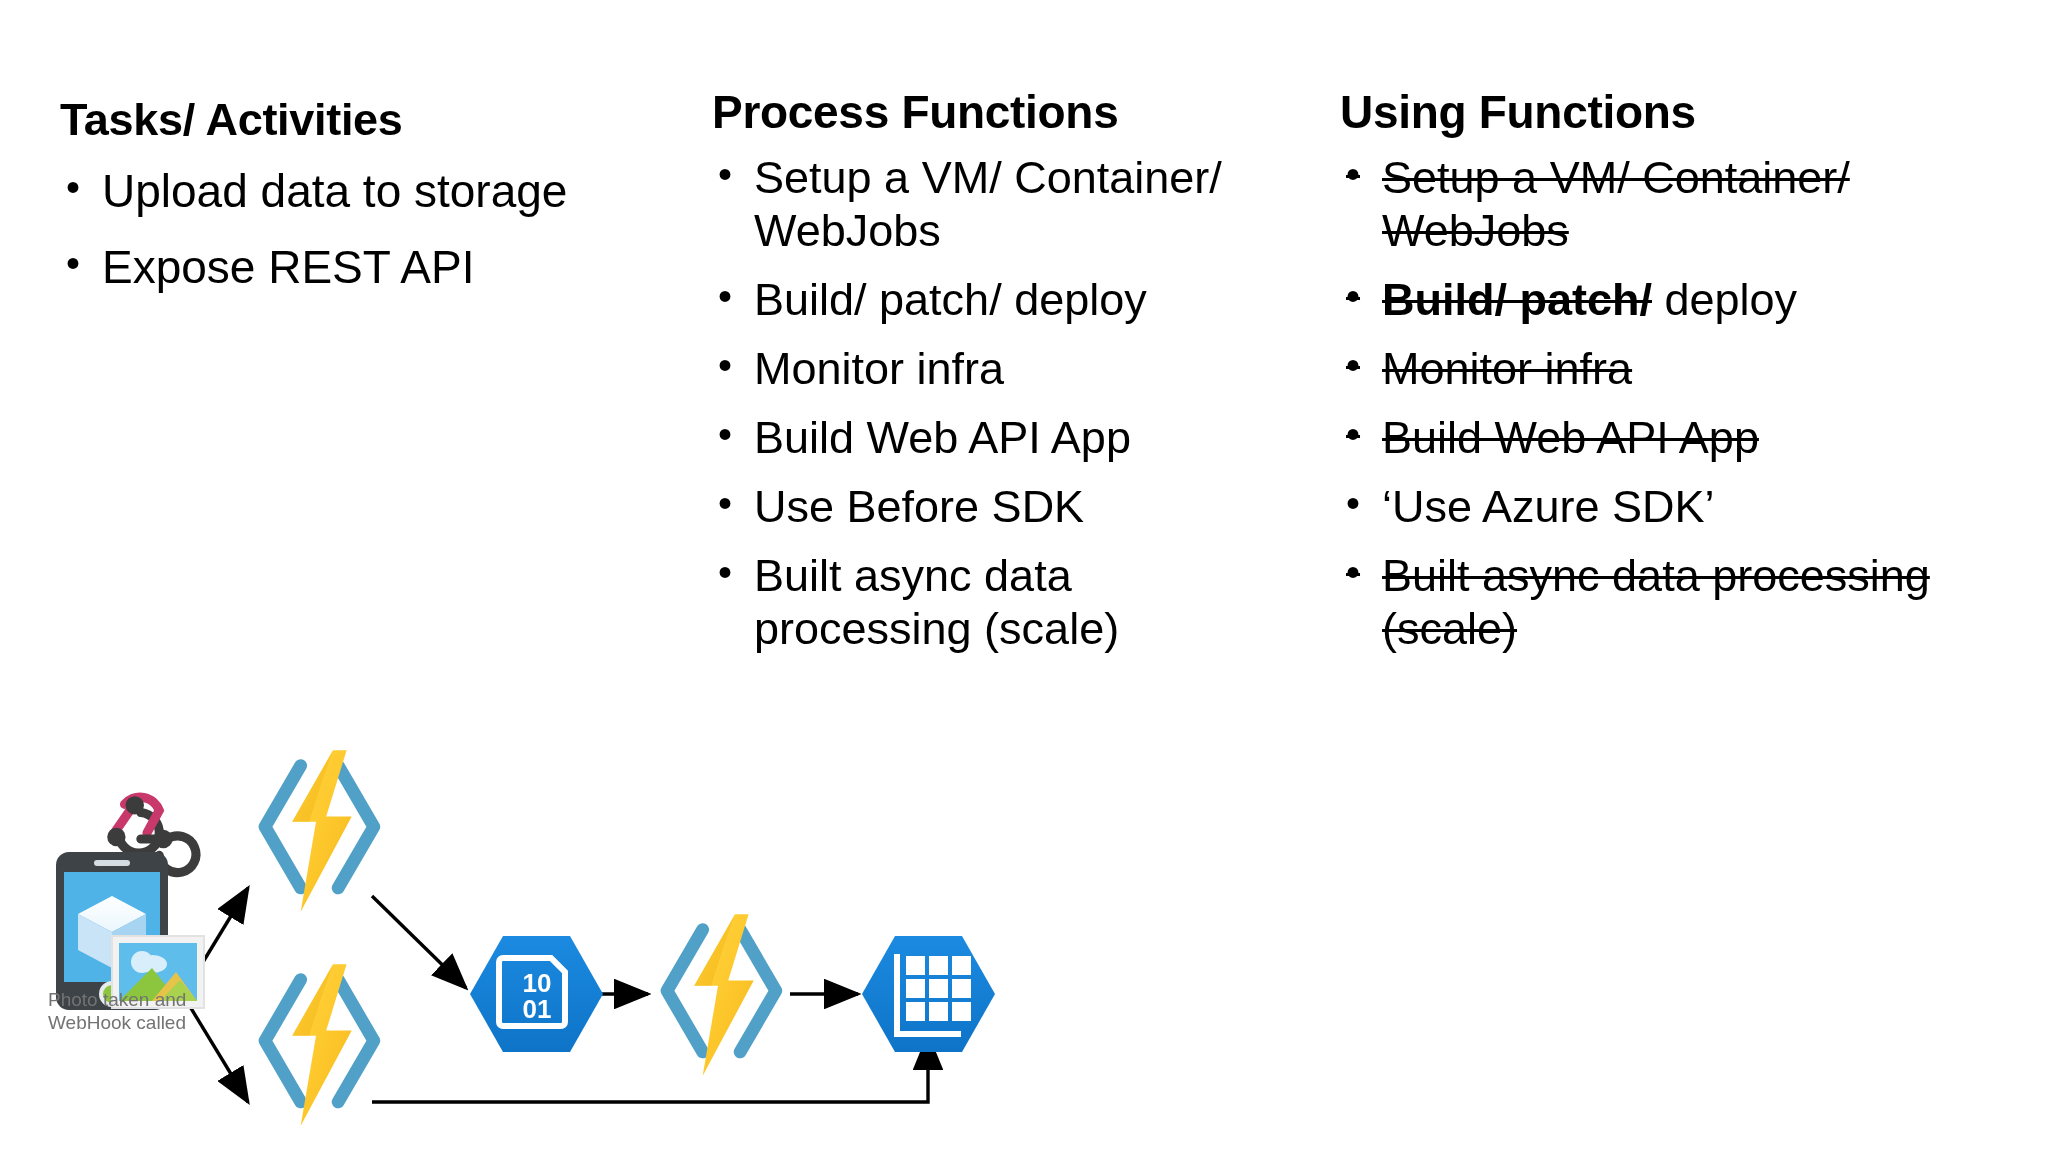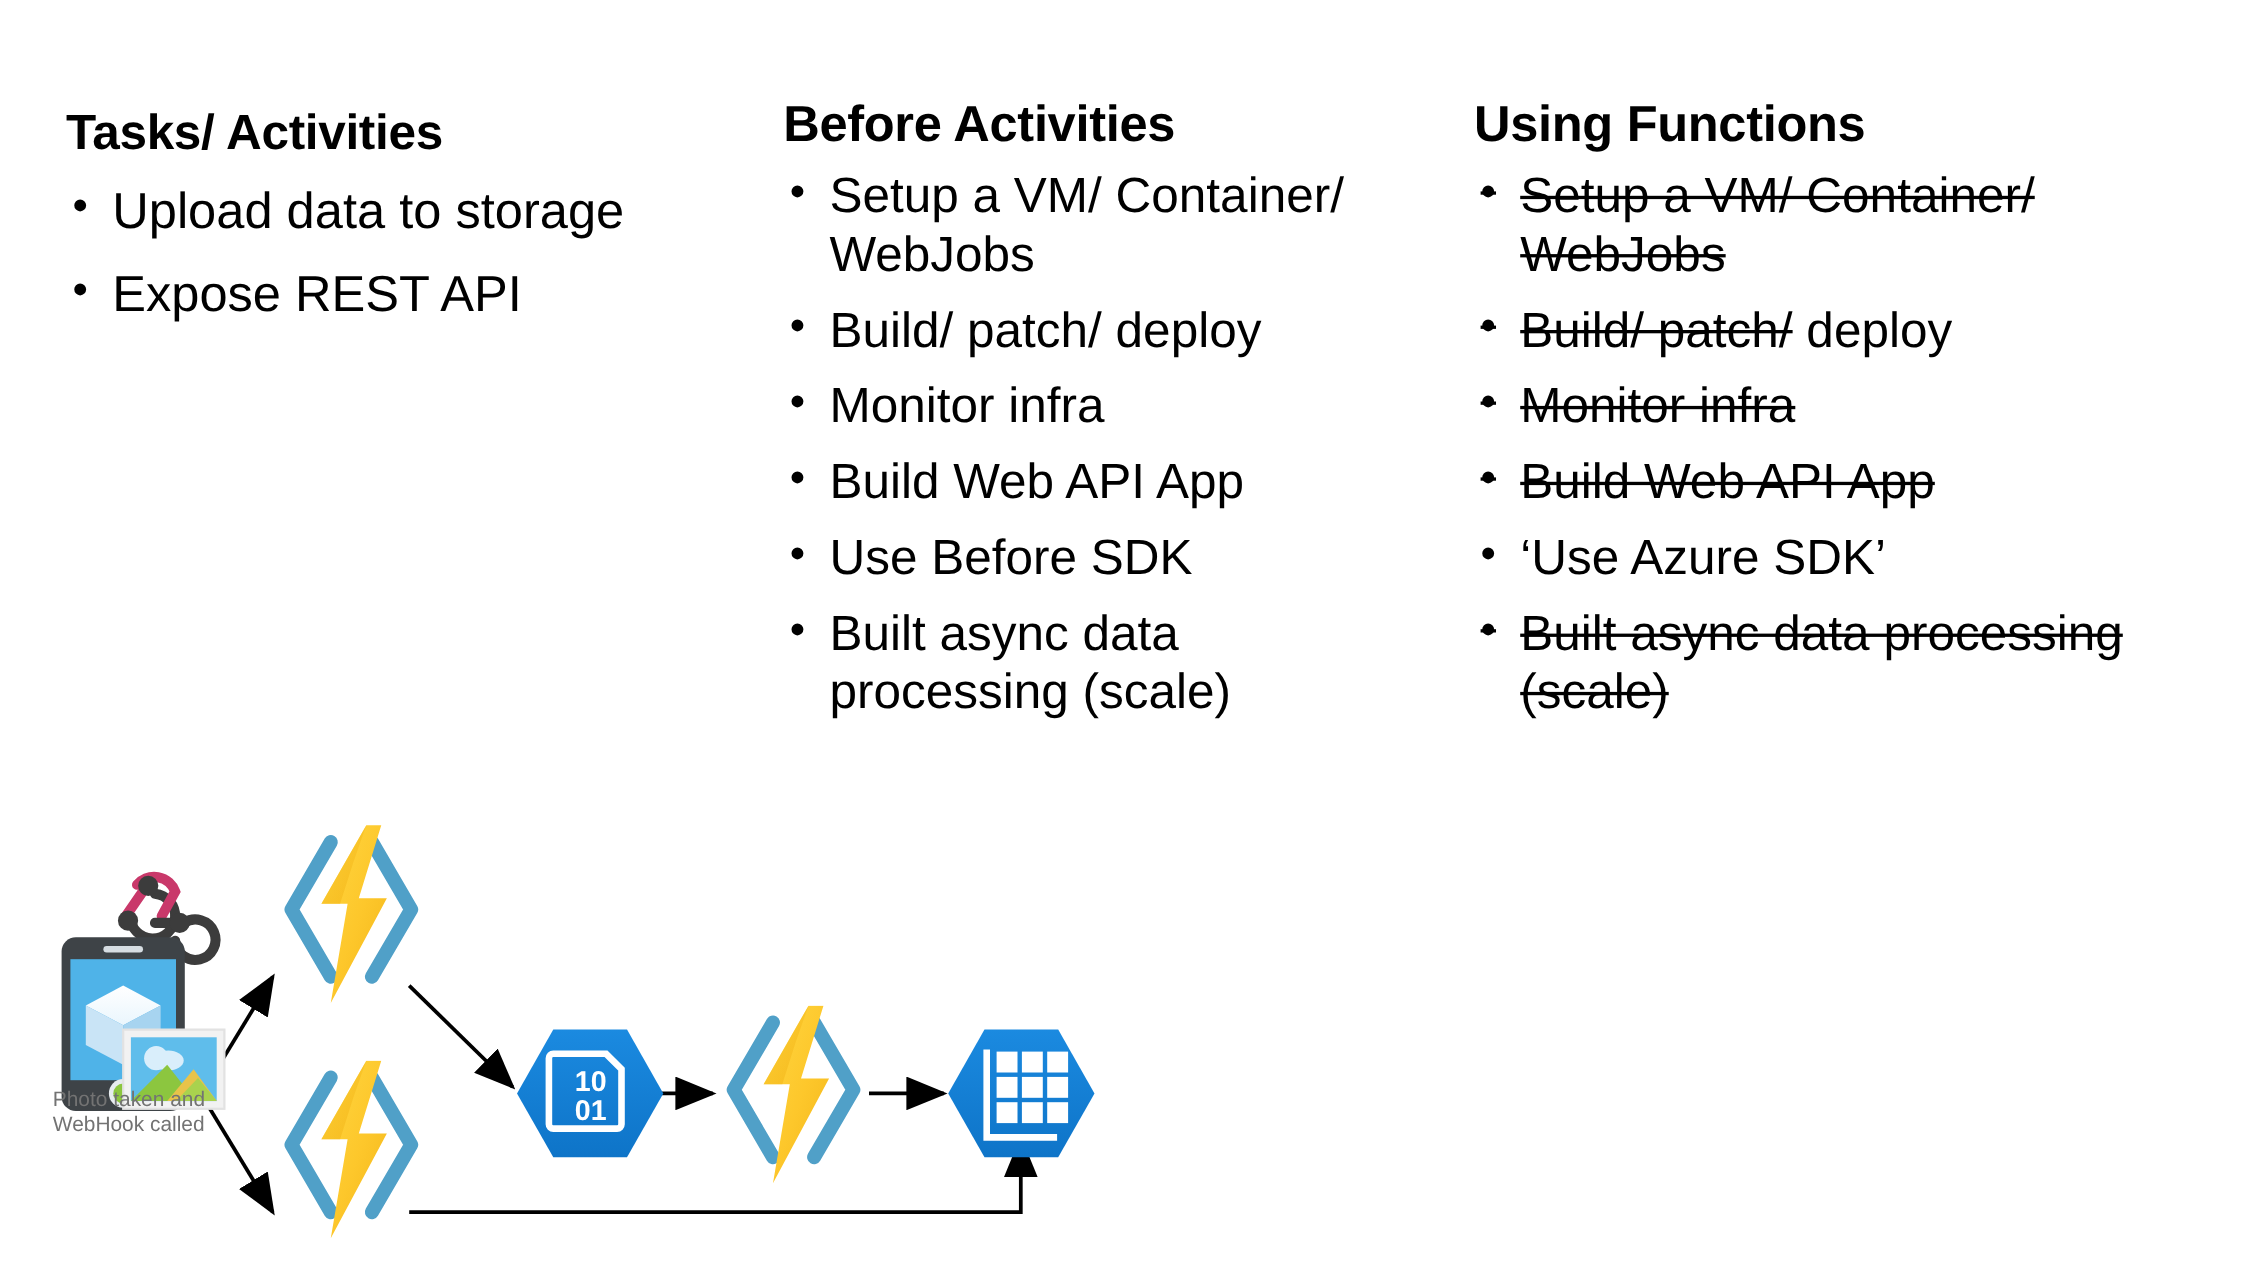--- a/index.html
+++ b/index.html
@@ -56,21 +56,21 @@
     font-size: 40px;
     line-height: 1.28;
   }
   .col-left ul.bullets > li  { margin-bottom: 22px; font-size: 46px; }
   .col-mid  ul.bullets > li  { margin-bottom: 16px; }
   .col-right ul.bullets > li { margin-bottom: 16px; }
 
   
   li.struck-full > .txt { text-decoration: line-through; text-decoration-thickness: 3px; }
   li.struck-full::before { text-decoration: line-through; text-decoration-thickness: 3px; }
-  li.struck-part .struck { text-decoration: line-through; text-decoration-thickness: 3px; }
+  li.struck-part .struck { text-decoration: line-through; text-decoration-thickness: 3px; font-weight: bold; }
   li.struck-part::before { text-decoration: line-through; text-decoration-thickness: 3px; }
 
   
   #diagram {
     position: absolute;
     left: 0;
     top: 700px;
     width: 1400px;
     height: 452px;
   }
@@ -92,21 +92,21 @@
 
 <div class="col col-left">
   <div class="col-title">Tasks/ Activities</div>
   <ul class="bullets">
     <li><span class="txt">Upload data to storage</span></li>
     <li><span class="txt">Expose REST API</span></li>
   </ul>
 </div>
 
 <div class="col col-mid">
-  <div class="col-title">Before Activities</div>
+  <div class="col-title">Process Functions</div>
   <ul class="bullets">
     <li><span class="txt">Setup a VM/ Container/ WebJobs</span></li>
     <li><span class="txt">Build/ patch/ deploy</span></li>
     <li><span class="txt">Monitor infra</span></li>
     <li><span class="txt">Build Web API App</span></li>
     <li><span class="txt">Use Before SDK</span></li>
     <li><span class="txt">Built async data processing (scale)</span></li>
   </ul>
 </div>
 

